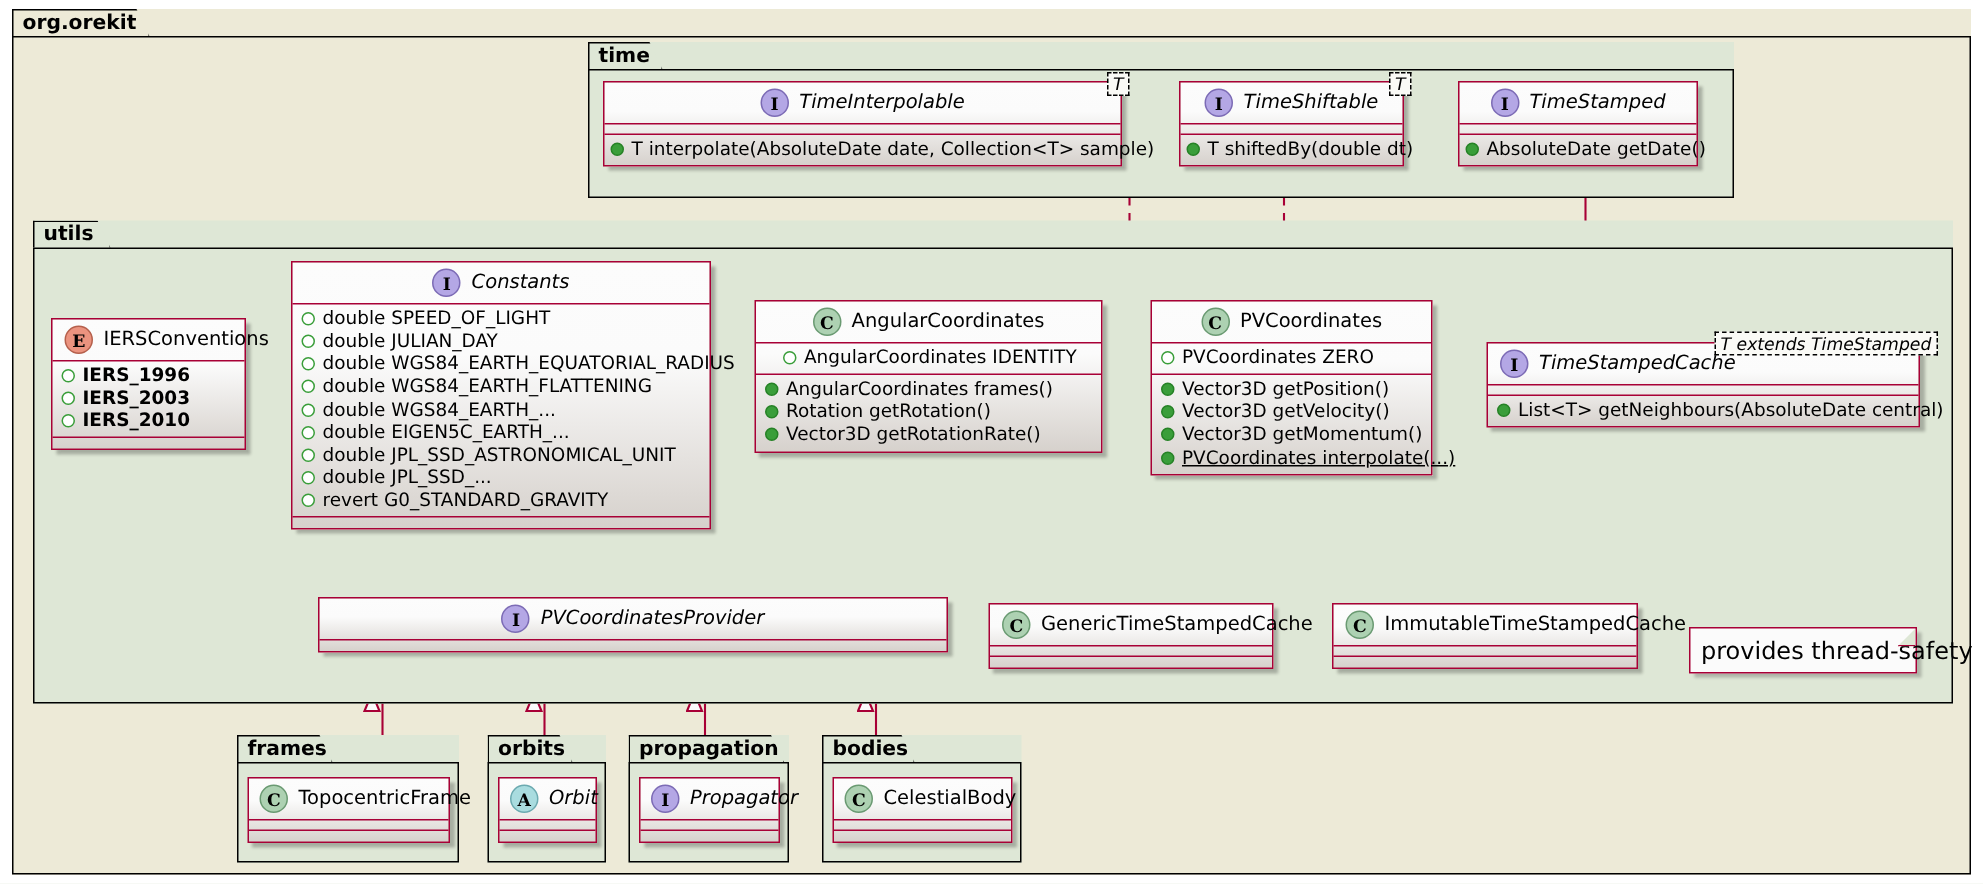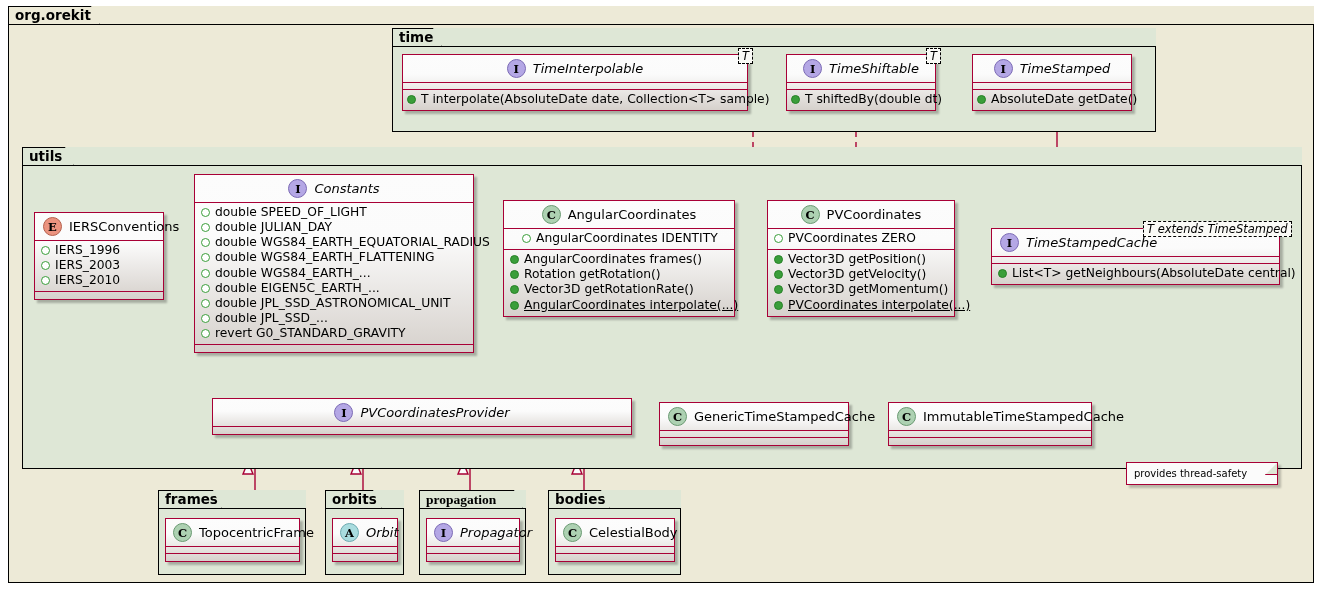--- a/index.html
+++ b/index.html
@@ -105,26 +105,25 @@
     white-space: nowrap;
     z-index: 6;
   }
 
   
   .note {
     position: absolute;
     box-sizing: border-box;
     background: #FBFBFB;
     border: 1.3px solid #A80036;
-    font-size: 10px;
+    font-size: 16px;
     color: #000;
     padding: 5px 8px 5px 7px;
     box-shadow: 3px 3px 2px rgba(0,0,0,0.22);
     white-space: nowrap;
-    margin-top: 44px;
   }
   .note .fold {
     position: absolute; top: 0; right: 0;
     width: 11px; height: 11px;
     background: #DEE7D6;
     border-left: 1.3px solid #A80036;
     border-bottom: 1.3px solid #A80036;
     transform: none;
     clip-path: polygon(100% 0, 0 100%, 100% 100%);
   }
@@ -163,21 +162,21 @@
   </div>
 
   <div class="pkg pkg-inner" style="left:325px; top:490px; width:79px; height:85px; z-index:2;">
     <div class="tab" style="width:57px;">
       <span>orbits</span>
     </div>
     <div class="body" style="top:18px; width:79px; height:67px;"></div>
   </div>
 
   <div class="pkg pkg-inner" style="left:419px; top:490px; width:107px; height:85px; z-index:2;">
-    <div class="tab" style="width:104px;font-family:Liberation Serif, serif;">
+    <div class="tab" style="width:104px;">
       <span>propagation</span>
     </div>
     <div class="body" style="top:18px; width:107px; height:67px;"></div>
   </div>
 
   <div class="pkg pkg-inner" style="left:548px; top:490px; width:133px; height:85px; z-index:2;">
     <div class="tab" style="width:62px;">
       <span>bodies</span>
     </div>
     <div class="body" style="top:18px; width:133px; height:67px;"></div>
@@ -272,110 +271,106 @@
         <span class="txt">AbsoluteDate getDate()</span>
       </div>
     </div>
   </div>
 
   <div class="cls" style="left:34px; top:212px; width:130px; z-index:5;">
     <div class="hdr" style="justify-content:flex-start; padding-left:8px;">
       <span class="stc stc-E">E</span>
       <span class="title">IERSConventions</span>
     </div>
+    <div class="compartment" style="padding-left:6px;font-weight:bold;">
+      <div class="row">
+        <span class="vis vis-static-pub"></span>
+        <span class="txt">IERS_1996</span>
+      </div>
+      <div class="row">
+        <span class="vis vis-static-pub"></span>
+        <span class="txt">IERS_2003</span>
+      </div>
+      <div class="row">
+        <span class="vis vis-static-pub"></span>
+        <span class="txt">IERS_2010</span>
+      </div>
+    </div>
+    <div class="compartment empty"></div>
+  </div>
+
+  <div class="cls" style="left:194px; top:174px; width:280px; z-index:5;">
+    <div class="hdr">
+      <span class="stc stc-I">I</span>
+      <span class="title ital">Constants</span>
+    </div>
     <div class="compartment" style="padding-left:6px;">
       <div class="row">
         <span class="vis vis-static-pub"></span>
-        <span class="txt">IERS_1996</span>
-      </div>
-      <div class="row">
-        <span class="vis vis-static-pub"></span>
-        <span class="txt">IERS_2003</span>
-      </div>
-      <div class="row">
-        <span class="vis vis-static-pub"></span>
-        <span class="txt">IERS_2010</span>
-      </div>
-    </div>
-    <div class="compartment empty"></div>
-  </div>
-
-  <div class="cls" style="left:194px; top:174px; width:280px; z-index:5;">
-    <div class="hdr">
-      <span class="stc stc-I">I</span>
-      <span class="title ital">Constants</span>
+        <span class="txt">double SPEED_OF_LIGHT</span>
+      </div>
+      <div class="row">
+        <span class="vis vis-static-pub"></span>
+        <span class="txt">double JULIAN_DAY</span>
+      </div>
+      <div class="row">
+        <span class="vis vis-static-pub"></span>
+        <span class="txt">double WGS84_EARTH_EQUATORIAL_RADIUS</span>
+      </div>
+      <div class="row">
+        <span class="vis vis-static-pub"></span>
+        <span class="txt">double WGS84_EARTH_FLATTENING</span>
+      </div>
+      <div class="row">
+        <span class="vis vis-static-pub"></span>
+        <span class="txt">double WGS84_EARTH_...</span>
+      </div>
+      <div class="row">
+        <span class="vis vis-static-pub"></span>
+        <span class="txt">double EIGEN5C_EARTH_...</span>
+      </div>
+      <div class="row">
+        <span class="vis vis-static-pub"></span>
+        <span class="txt">double JPL_SSD_ASTRONOMICAL_UNIT</span>
+      </div>
+      <div class="row">
+        <span class="vis vis-static-pub"></span>
+        <span class="txt">double JPL_SSD_...</span>
+      </div>
+      <div class="row">
+        <span class="vis vis-static-pub"></span>
+        <span class="txt">revert G0_STANDARD_GRAVITY</span>
+      </div>
+    </div>
+    <div class="compartment empty"></div>
+  </div>
+
+  <div class="cls" style="left:503px; top:200px; width:232px; z-index:5;">
+    <div class="hdr">
+      <span class="stc stc-C">C</span>
+      <span class="title">AngularCoordinates</span>
+    </div>
+    <div class="compartment" style="padding-left:18px;">
+      <div class="row">
+        <span class="vis vis-static-pub"></span>
+        <span class="txt">AngularCoordinates IDENTITY</span>
+      </div>
     </div>
     <div class="compartment" style="padding-left:6px;">
       <div class="row">
-        <span class="vis vis-static-pub"></span>
-        <span class="txt">double SPEED_OF_LIGHT</span>
-      </div>
-      <div class="row">
-        <span class="vis vis-static-pub"></span>
-        <span class="txt">double JULIAN_DAY</span>
-      </div>
-      <div class="row">
-        <span class="vis vis-static-pub"></span>
-        <span class="txt">double WGS84_EARTH_EQUATORIAL_RADIUS</span>
-      </div>
-      <div class="row">
-        <span class="vis vis-static-pub"></span>
-        <span class="txt">double WGS84_EARTH_FLATTENING</span>
-      </div>
-      <div class="row">
-        <span class="vis vis-static-pub"></span>
-        <span class="txt">double WGS84_EARTH_...</span>
-      </div>
-      <div class="row">
-        <span class="vis vis-static-pub"></span>
-        <span class="txt">double EIGEN5C_EARTH_...</span>
-      </div>
-      <div class="row">
-        <span class="vis vis-static-pub"></span>
-        <span class="txt">double JPL_SSD_ASTRONOMICAL_UNIT</span>
-      </div>
-      <div class="row">
-        <span class="vis vis-static-pub"></span>
-        <span class="txt">double JPL_SSD_...</span>
-      </div>
-      <div class="row">
-        <span class="vis vis-static-pub"></span>
-        <span class="txt">revert G0_STANDARD_GRAVITY</span>
-      </div>
-    </div>
-    <div class="compartment empty"></div>
-  </div>
-
-  <div class="cls" style="left:503px; top:200px; width:232px; z-index:5;">
-    <div class="hdr">
-      <span class="stc stc-C">C</span>
-      <span class="title">AngularCoordinates</span>
-    </div>
-    <div class="compartment" style="padding-left:18px;">
-      <div class="row">
-        <span class="vis vis-static-pub"></span>
-        <span class="txt">AngularCoordinates IDENTITY</span>
-      </div>
-    </div>
-    <div class="compartment" style="padding-left:6px;">
-      <div class="row">
         <span class="vis vis-pub"></span>
         <span class="txt">AngularCoordinates frames()</span>
       </div>
       <div class="row">
         <span class="vis vis-pub"></span>
         <span class="txt">Rotation getRotation()</span>
       </div>
       <div class="row">
         <span class="vis vis-pub"></span>
         <span class="txt">Vector3D getRotationRate()</span>
-      </div>
-      <div class="row">
-        <span class="vis vis-pub"></span>
-        <span class="txt underline">AngularCoordinates interpolate(...)</span>
       </div>
     </div>
   </div>
 
   <div class="cls" style="left:767px; top:200px; width:188px; z-index:5;">
     <div class="hdr">
       <span class="stc stc-C">C</span>
       <span class="title">PVCoordinates</span>
     </div>
     <div class="compartment" style="padding-left:6px;">

